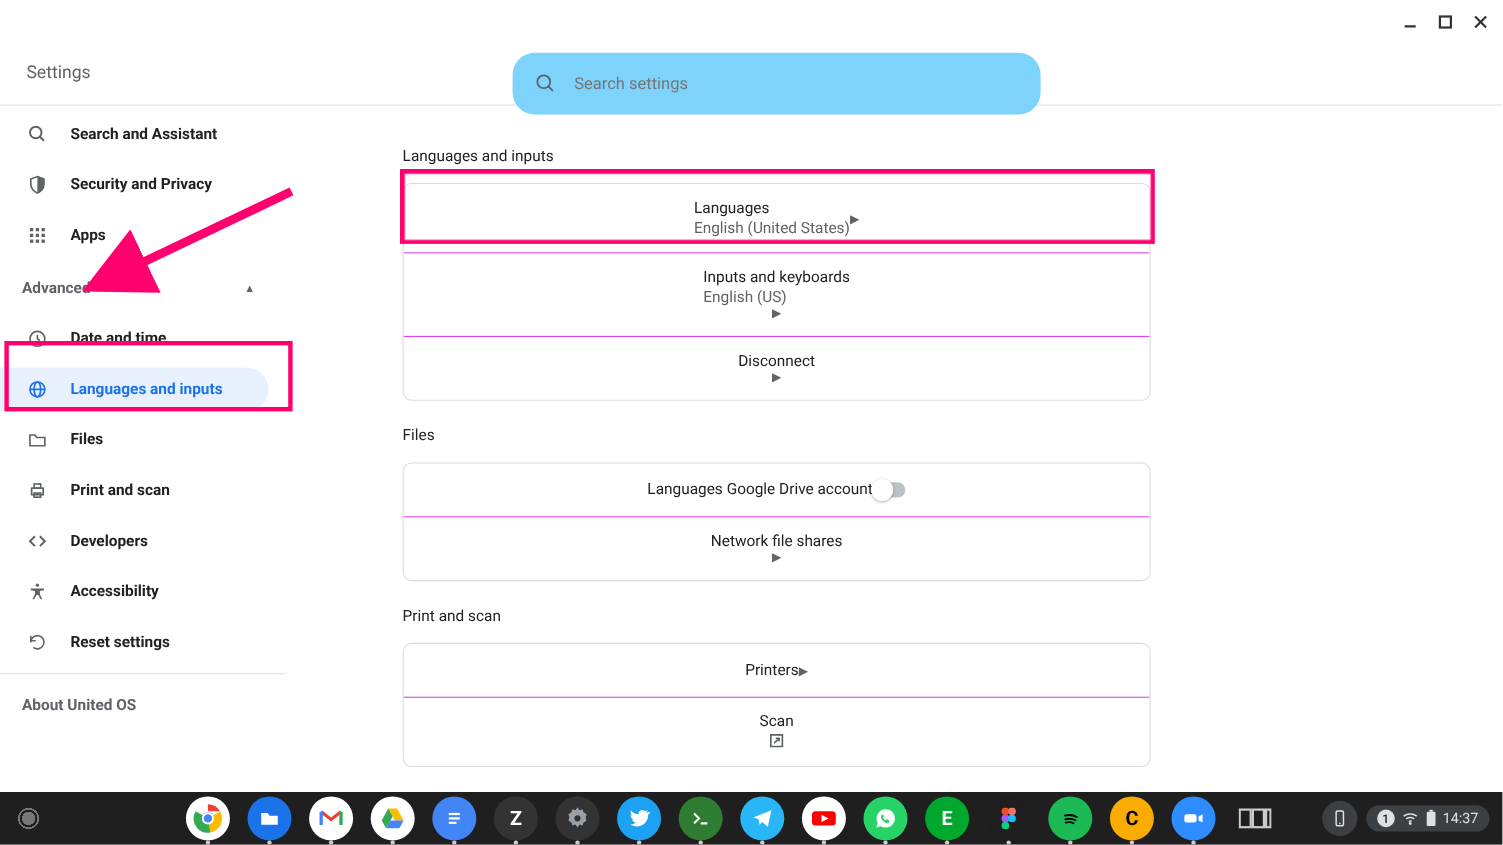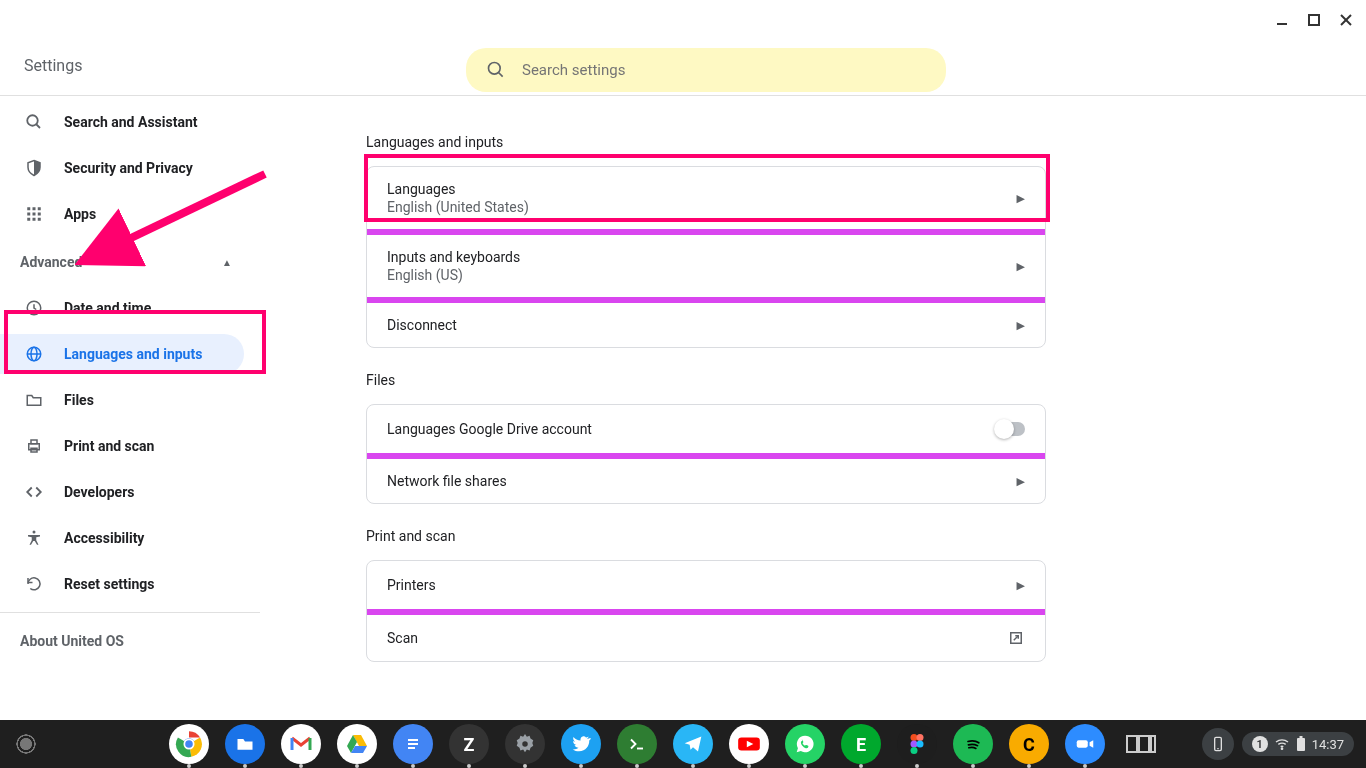--- a/index.html
+++ b/index.html
@@ -5,40 +5,40 @@
   * { margin: 0; padding: 0; box-sizing: border-box; font-family: Roboto, "Segoe UI", Arial, sans-serif; }
   body { width: 1366px; height: 768px; overflow: hidden; background: #fff; position: relative; }
 
   
   .window-controls { position: absolute; top: 4px; right: 4px; display: flex; gap: 8px; padding: 4px; z-index: 100; }
   .window-controls .wc { width: 24px; height: 24px; display: flex; align-items: center; justify-content: center; cursor: pointer; color: #333; }
 
   
   .header { position: absolute; top: 0; left: 0; right: 0; height: 96px; display: flex; align-items: center; border-bottom: 1px solid #e0e0e0; }
   .header-title { position: absolute; left: 24px; top: 56px; font-size: 16px; color: #5f6368; font-weight: 400; }
-  .search-box { position: absolute; left: 466px; top: 48px; width: 480px; height: 44px; background: #fef9c3; border-radius: 20px; display: flex; align-items: center; padding: 0 20px; gap: 16px; }
+  .search-box { position: absolute; left: 466px; top: 48px; width: 480px; height: 56px; background: #7dd3fc; border-radius: 20px; display: flex; align-items: center; padding: 0 20px; gap: 16px; }
   .search-box input { border: none; background: transparent; outline: none; font-size: 15px; color: #5f6368; flex: 1; }
 
   
   .sidebar { position: absolute; left: 0; top: 96px; width: 260px; bottom: 48px; padding-top: 0; font-size: 14px; font-weight: bold; }
   .nav-item { display: flex; align-items: center; height: 40px; padding-left: 24px; gap: 20px; cursor: pointer; color: #202124; border-radius: 0 20px 20px 0; margin-right: 16px; margin-top: 6px; margin-bottom: 6px;}
   .nav-item.active { background: #e8f0fe; color: #1a73e8; }
   .nav-item .ic { width: 20px; height: 20px; display: flex; align-items: center; justify-content: center; flex-shrink: 0; }
   .nav-section { padding-left: 20px; height: 40px; display: flex; align-items: center; color: #5f6368; justify-content: space-between; padding-right: 28px; cursor: pointer; margin-top: 8px;}
   .nav-section .chev { font-size: 10px; }
   .nav-divider { height: 1px; background: #e0e0e0; margin: 8px 0; }
   .about { padding-left: 20px; height: 40px; display: flex; align-items: center; color: #5f6368; cursor: pointer; }
 
   
   .content { position: absolute; left: 300px; top: 96px; right: 0; bottom: 48px; overflow-y: auto; padding: 24px 40px 40px 66px; }
   .section-title { font-size: 14px; color: #202124; margin-bottom: 16px; margin-top: 24px;}
   .section-title:first-child{margin-top: 14px;}
   .card { border: 1px solid #dadce0; border-radius: 8px; width: 680px; overflow: hidden; }
-  .row { padding: 14px 20px; display: flex; align-items: center; justify-content: space-between; cursor: pointer; min-height: 48px; }
-  .row + .row { border-top: 6px solid #d946ef; }
+  .row { padding: 14px 20px; display: flex; align-items: center; justify-content: center; cursor: pointer; min-height: 48px; }
+  .row + .row { border-top: 1px solid #d946ef; flex-direction: column; }
   .row.hover { background: #eeeeee; }
   .row-text { display: flex; flex-direction: column; gap: 2px; }
   .row-title { font-size: 14px; color: #202124; }
   .row-sub { font-size: 14px; color: #5f6368; }
   .arrow { color: #5f6368; font-size: 11px; }
   .toggle-off { width: 30px; height: 14px; background: #bdc1c6; border-radius: 7px; position: relative; }
   .toggle-off::after { content: ""; position: absolute; left: -1px; top: -3px; width: 20px; height: 20px; background: #fff; border-radius: 50%; box-shadow: 0 1px 3px rgba(0,0,0,0.3); }
   .openext { width:18px; height:18px; }
 
   

